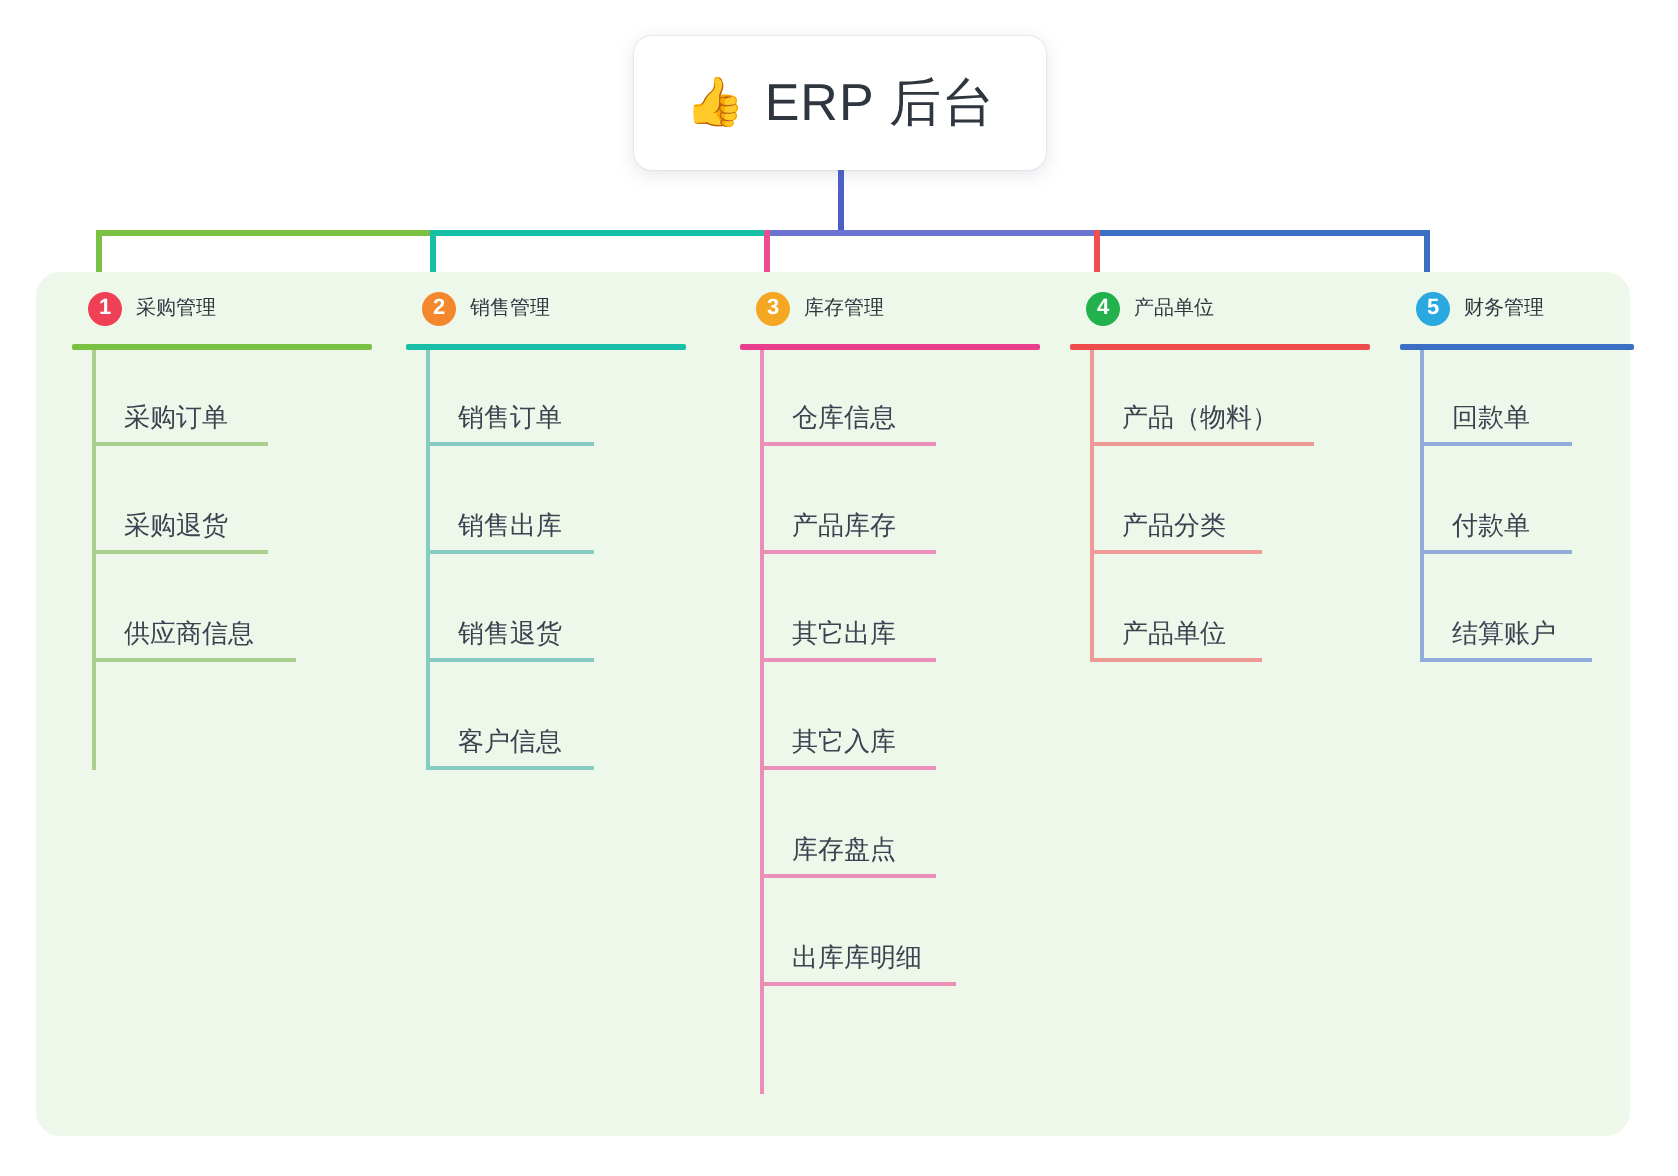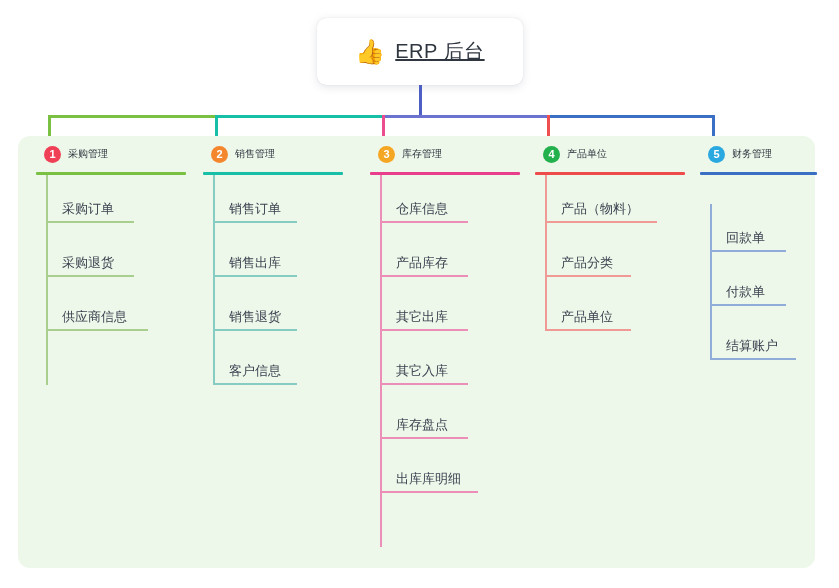--- a/index.html
+++ b/index.html
@@ -13,21 +13,21 @@
 
   
   .title-card{
     position:absolute;left:317px;top:18px;width:206px;height:67px;
     background:#ffffff;border-radius:9px;
     box-shadow:0 2px 9px rgba(90,100,120,.17), 0 0 1px rgba(90,100,120,.25);
     display:flex;align-items:center;justify-content:center;gap:10px;
     box-sizing:border-box;
   }
   .title-emoji{font-size:24px;line-height:1;}
-  .title-text{font-size:20px;color:#2f3640;letter-spacing:.5px;white-space:nowrap;text-decoration:underline;}
+  .title-text{font-size:26px;color:#2f3640;letter-spacing:.5px;white-space:nowrap;}
 
   
   .trunk{position:absolute;width:3px;background:#4d5fc4;}
   .hseg{position:absolute;height:3px;}
   .drop{position:absolute;width:3px;}
 
   
   .panel{
     position:absolute;left:18px;top:136px;width:797px;height:432px;
     background:#eef8ea;border-radius:12px;
@@ -183,21 +183,21 @@
             <div class="item-rule" style="background: rgb(240, 154, 149); width: 86px;"></div>
           </div>
         </div>
       </div>
       <div class="col" style="left: 700px; width: 117px;">
         <div class="col-head">
           <span class="badge" style="background: rgb(42, 168, 224);">5</span>
           <span class="col-title">财务管理</span>
         </div>
         <div class="col-rule" style="background: rgb(59, 111, 196); width: 117px;"></div>
-        <div class="items" style="height: 162px; margin-top: 29px;">
+        <div class="items" style="height: 162px;">
           <div class="spine" style="background: rgb(143, 173, 216); height: 156px;"></div>
           <div class="item">
             <span class="item-label">回款单</span>
             <div class="item-rule" style="background: rgb(143, 173, 216); width: 76px;"></div>
           </div>
           <div class="item">
             <span class="item-label">付款单</span>
             <div class="item-rule" style="background: rgb(143, 173, 216); width: 76px;"></div>
           </div>
           <div class="item">

